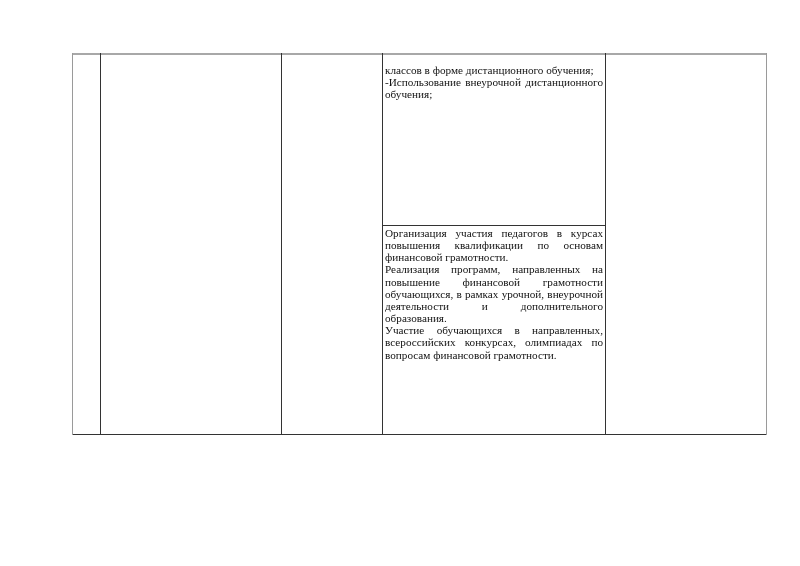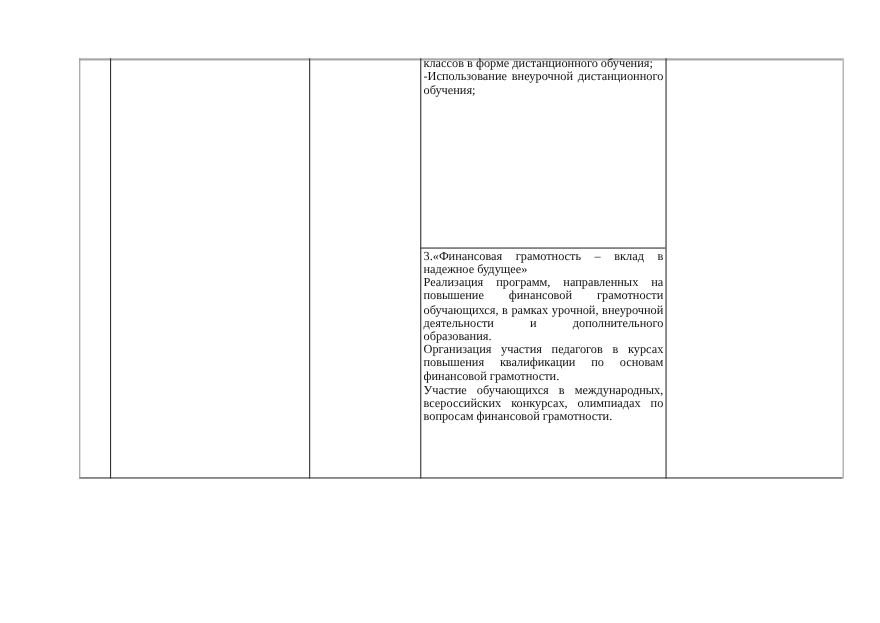--- a/index.html
+++ b/index.html
@@ -3,21 +3,21 @@
 <meta charset="utf-8">
 <style>
   html, body { margin: 0; padding: 0; background: #ffffff; }
   body { width: 800px; height: 566px; position: relative; overflow: hidden; font-family: "Liberation Serif", serif; color: #111; }
   .table { position: absolute; left: 72px; top: 53px; width: 694px; height: 382px; border-top: 2px solid #a8a8a8; border-bottom: 1.5px solid #333; box-sizing: border-box; }
   .vline { position: absolute; top: 53px; height: 382px; width: 0; border-left: 1.5px solid #333; }
   .vline.light { border-left: 1.5px solid #9a9a9a; }
   .cell { position: absolute; left: 385px; width: 218px; font-size: 11.2px; line-height: 12.15px; text-align: justify; }
   .cell p { margin: 0; }
   .cell .last { text-align-last: left; }
-  .cell1 { top: 52px; }
+  .cell1 { top: 64px; }
   .cell2 { top: 227px; }
   .hdiv { position: absolute; left: 382px; width: 223px; top: 225px; border-top: 1.5px solid #333; }
 </style>
 </head>
 <body>
 
 <div class="table"></div>
 <div class="vline light" style="left:72px"></div>
 <div class="vline" style="left:100px"></div>
 <div class="vline" style="left:281px"></div>
@@ -25,17 +25,16 @@
 <div class="vline" style="left:605px"></div>
 <div class="vline light" style="left:766px"></div>
 <div class="hdiv"></div>
 
 <div class="cell cell1">
   <p class="last">классов в форме дистанционного обучения;</p>
   <p class="last">-Использование внеурочной дистанционного обучения;</p>
 </div>
 
 <div class="cell cell2">
-  <p class="last">3.«Финансовая грамотность – вклад в надежное будущее»</p>
+  <p class="last">Организация участия педагогов в курсах повышения квалификации по основам финансовой грамотности.</p>
   <p class="last">Реализация программ, направленных на повышение финансовой грамотности обучающихся, в рамках урочной, внеурочной деятельности и дополнительного образования.</p>
-  <p class="last">Организация участия педагогов в курсах повышения квалификации по основам финансовой грамотности.</p>
-  <p class="last">Участие обучающихся в международных, всероссийских конкурсах, олимпиадах по вопросам финансовой грамотности.</p>
+  <p class="last">Участие обучающихся в направленных, всероссийских конкурсах, олимпиадах по вопросам финансовой грамотности.</p>
 </div>
 
 </body></html>

